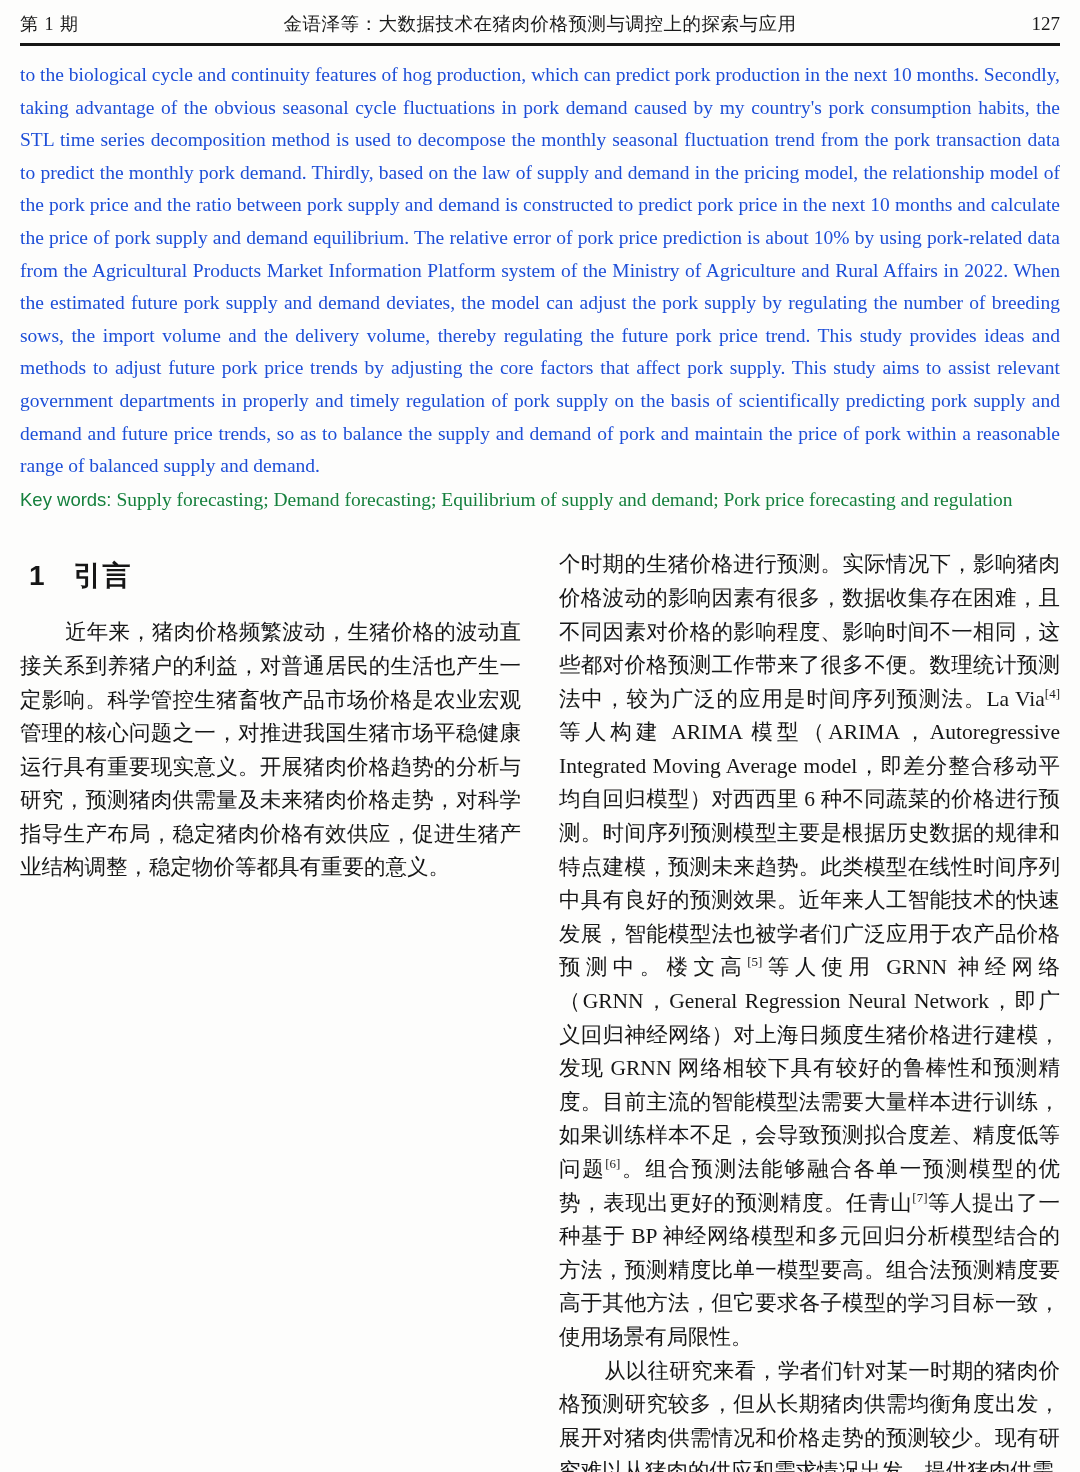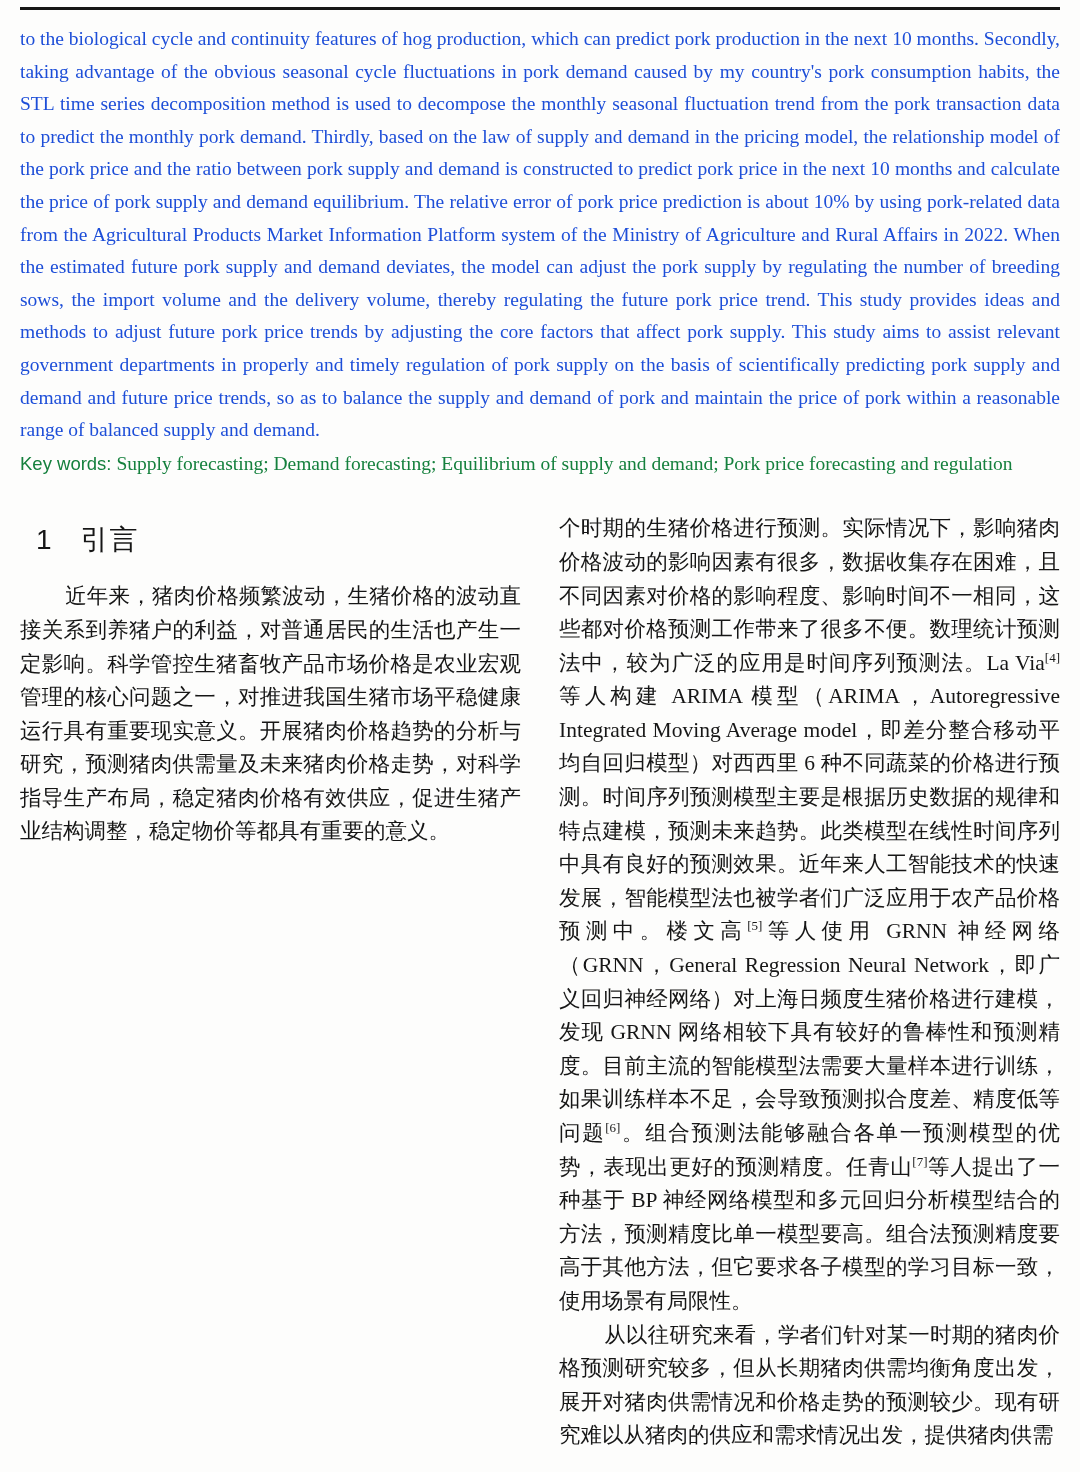--- a/index.html
+++ b/index.html
@@ -76,24 +76,24 @@
     flex: 1;
     min-width: 0;
     font-family: "Liberation Serif", serif;
     font-size: 21.5px;
     line-height: 33.6px;
     text-align: justify;
     color: #161616;
   }
   .section-heading {
     font-family: "Liberation Sans", sans-serif;
-    font-weight: 400;
+    font-weight: 700;
     font-size: 28px;
     line-height: 36px;
-    margin: 10px 0 22px 16px;
+    margin: 10px 0 22px 9px;
     letter-spacing: 1px;
   }
   .section-heading .sec-num {
     margin-right: 28px;
   }
   .col p {
     margin: 0;
   }
   .col p.indent {
     text-indent: 2.1em;
@@ -102,20 +102,25 @@
     font-size: 13px;
     line-height: 0;
     vertical-align: super;
   }
 </style>
 </head>
 <body>
 
 <div class="page">
 
+  <div class="pg-header">
+    <div class="issue">第 1 期</div>
+    <div class="title">金语泽等：大数据技术在猪肉价格预测与调控上的探索与应用</div>
+    <div class="pageno">127</div>
+  </div>
   <hr class="rule">
 
   <div class="abstract">to the biological cycle and continuity features of hog production, which can predict pork production in the next 10 months. Secondly, taking advantage of the obvious seasonal cycle fluctuations in pork demand caused by my country's pork consumption habits, the STL time series decomposition method is used to decompose the monthly seasonal fluctuation trend from the pork transaction data to predict the monthly pork demand. Thirdly, based on the law of supply and demand in the pricing model, the relationship model of the pork price and the ratio between pork supply and demand is constructed to predict pork price in the next 10 months and calculate the price of pork supply and demand equilibrium. The relative error of pork price prediction is about 10% by using pork-related data from the Agricultural Products Market Information Platform system of the Ministry of Agriculture and Rural Affairs in 2022. When the estimated future pork supply and demand deviates, the model can adjust the pork supply by regulating the number of breeding sows, the import volume and the delivery volume, thereby regulating the future pork price trend. This study provides ideas and methods to adjust future pork price trends by adjusting the core factors that affect pork supply. This study aims to assist relevant government departments in properly and timely regulation of pork supply on the basis of scientifically predicting pork supply and demand and future price trends, so as to balance the supply and demand of pork and maintain the price of pork within a reasonable range of balanced supply and demand.</div>
   <div class="keywords">
     <span class="kw-label">Key words:</span><span> Supply forecasting; Demand forecasting; Equilibrium of supply and demand; Pork price forecasting and regulation</span>
   </div>
 
   <div class="columns">
 
     <div class="col">

